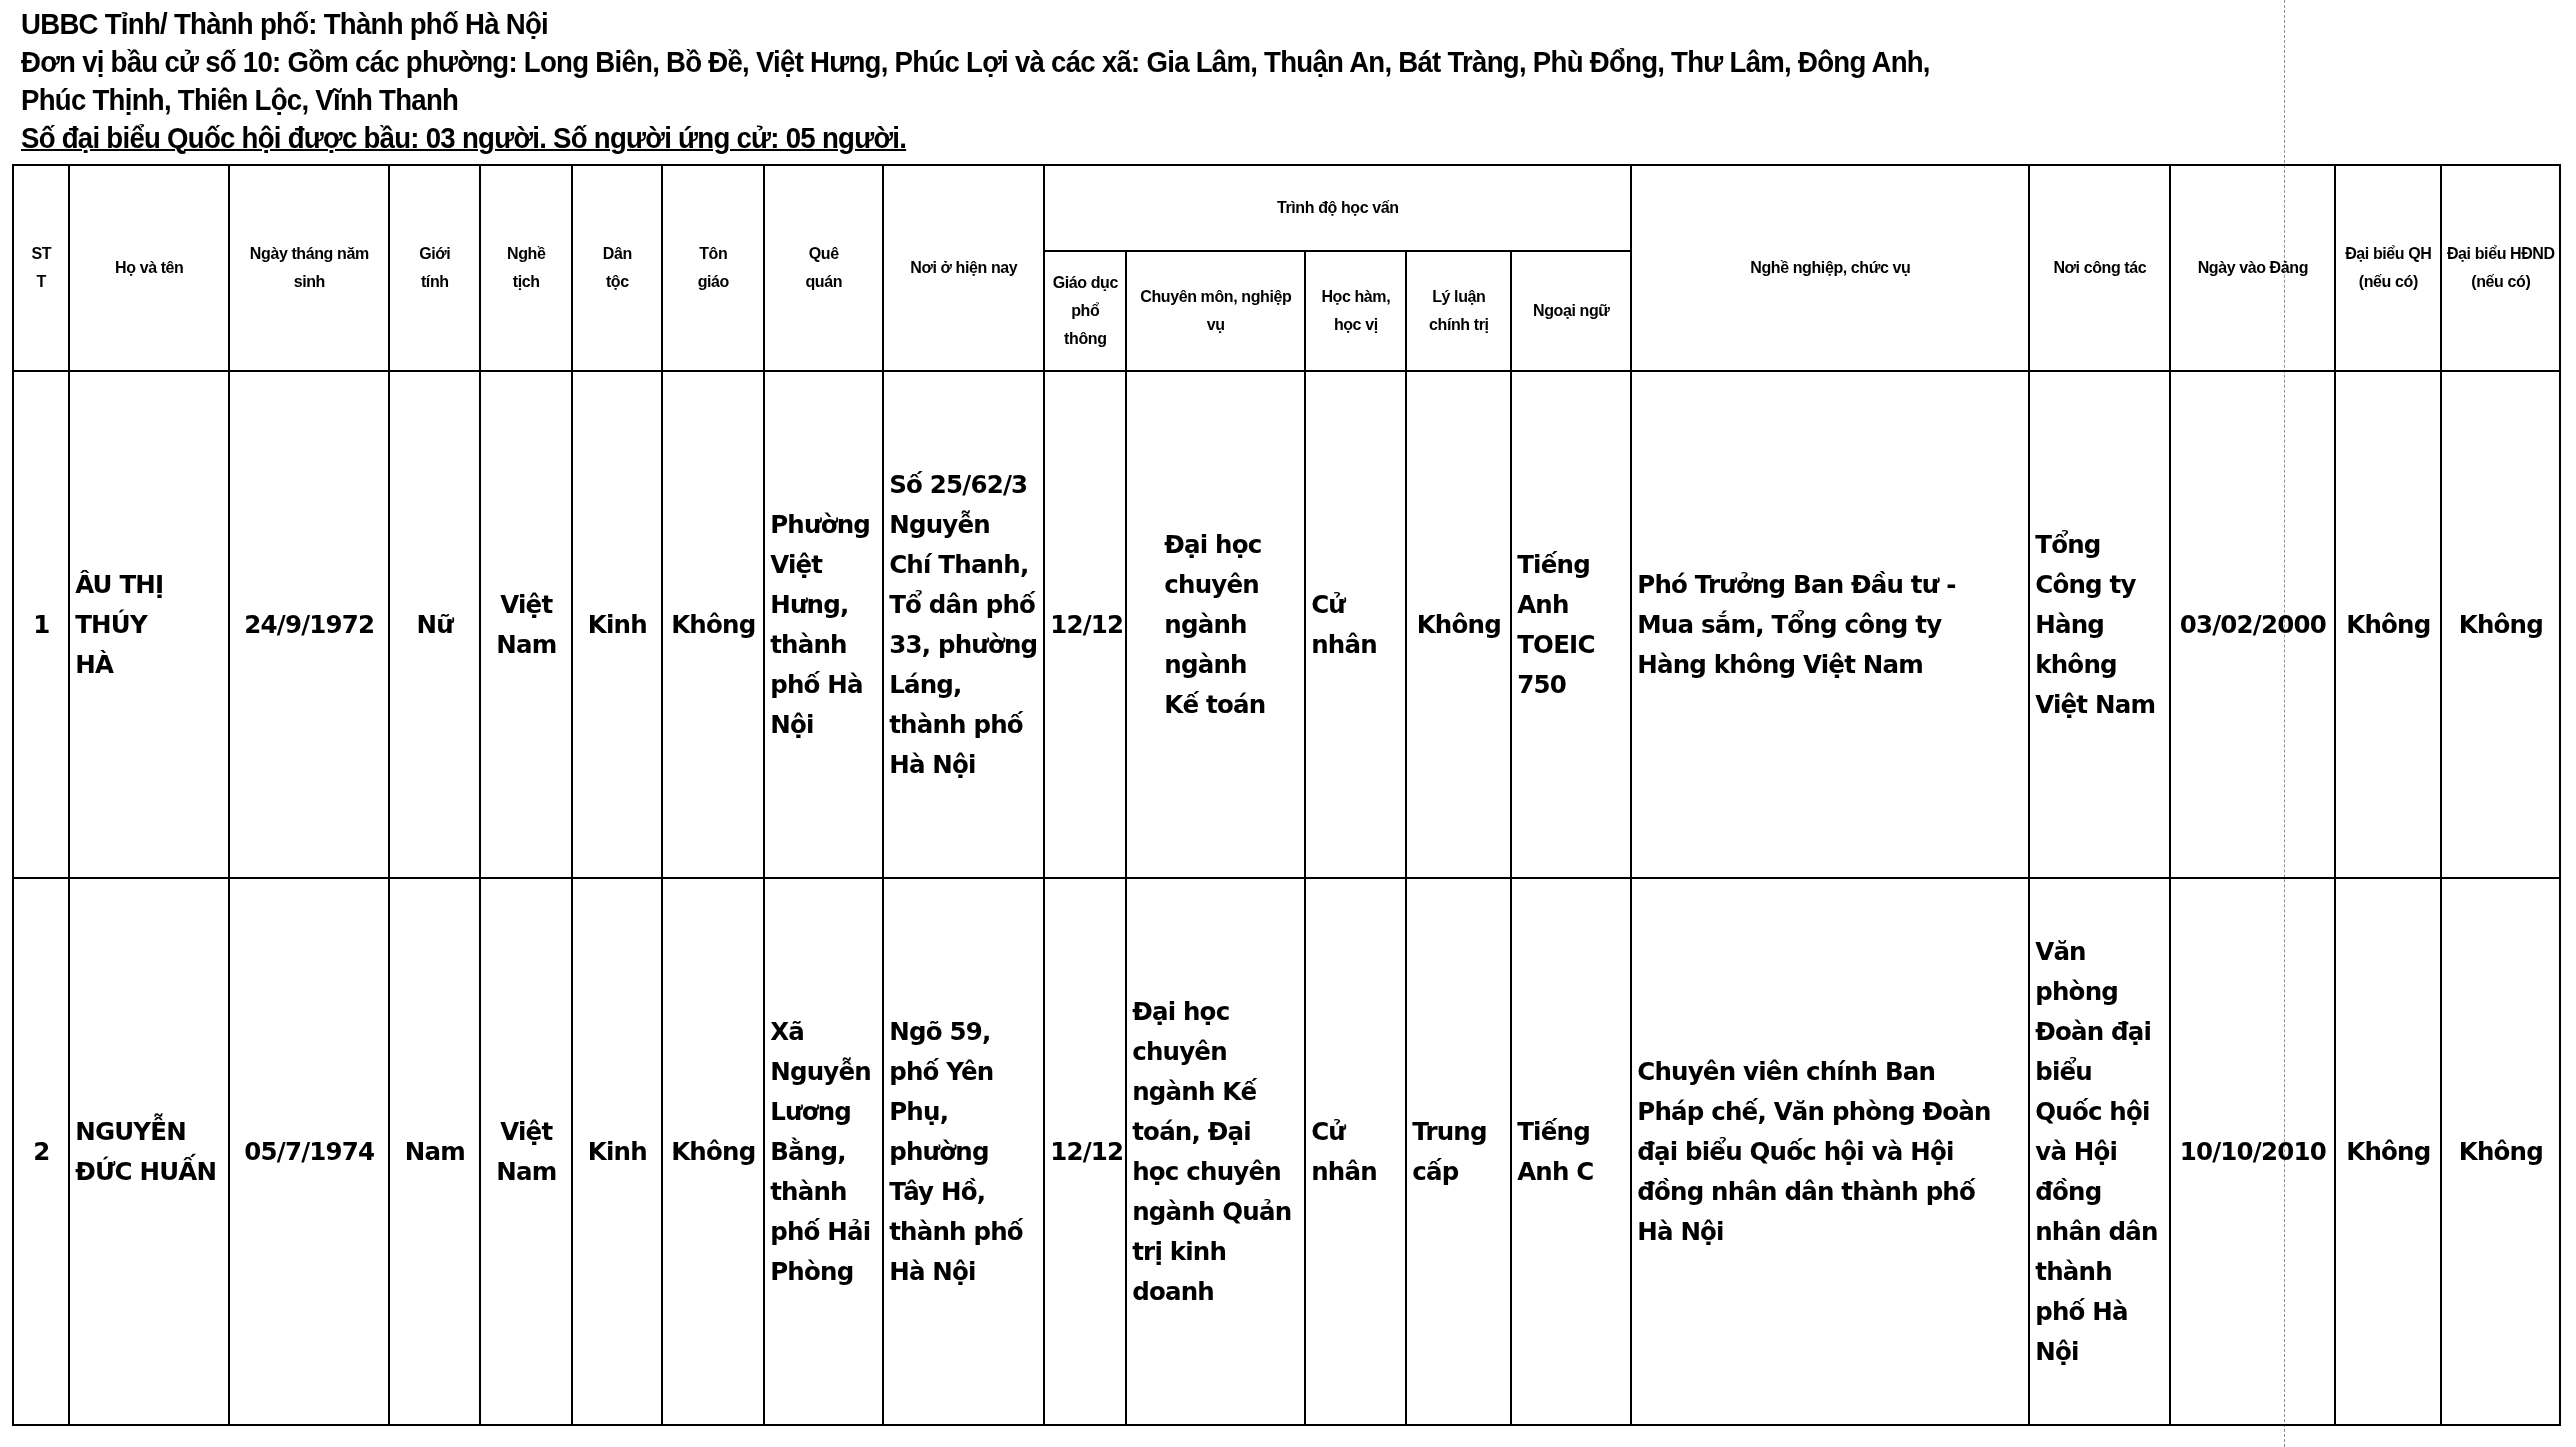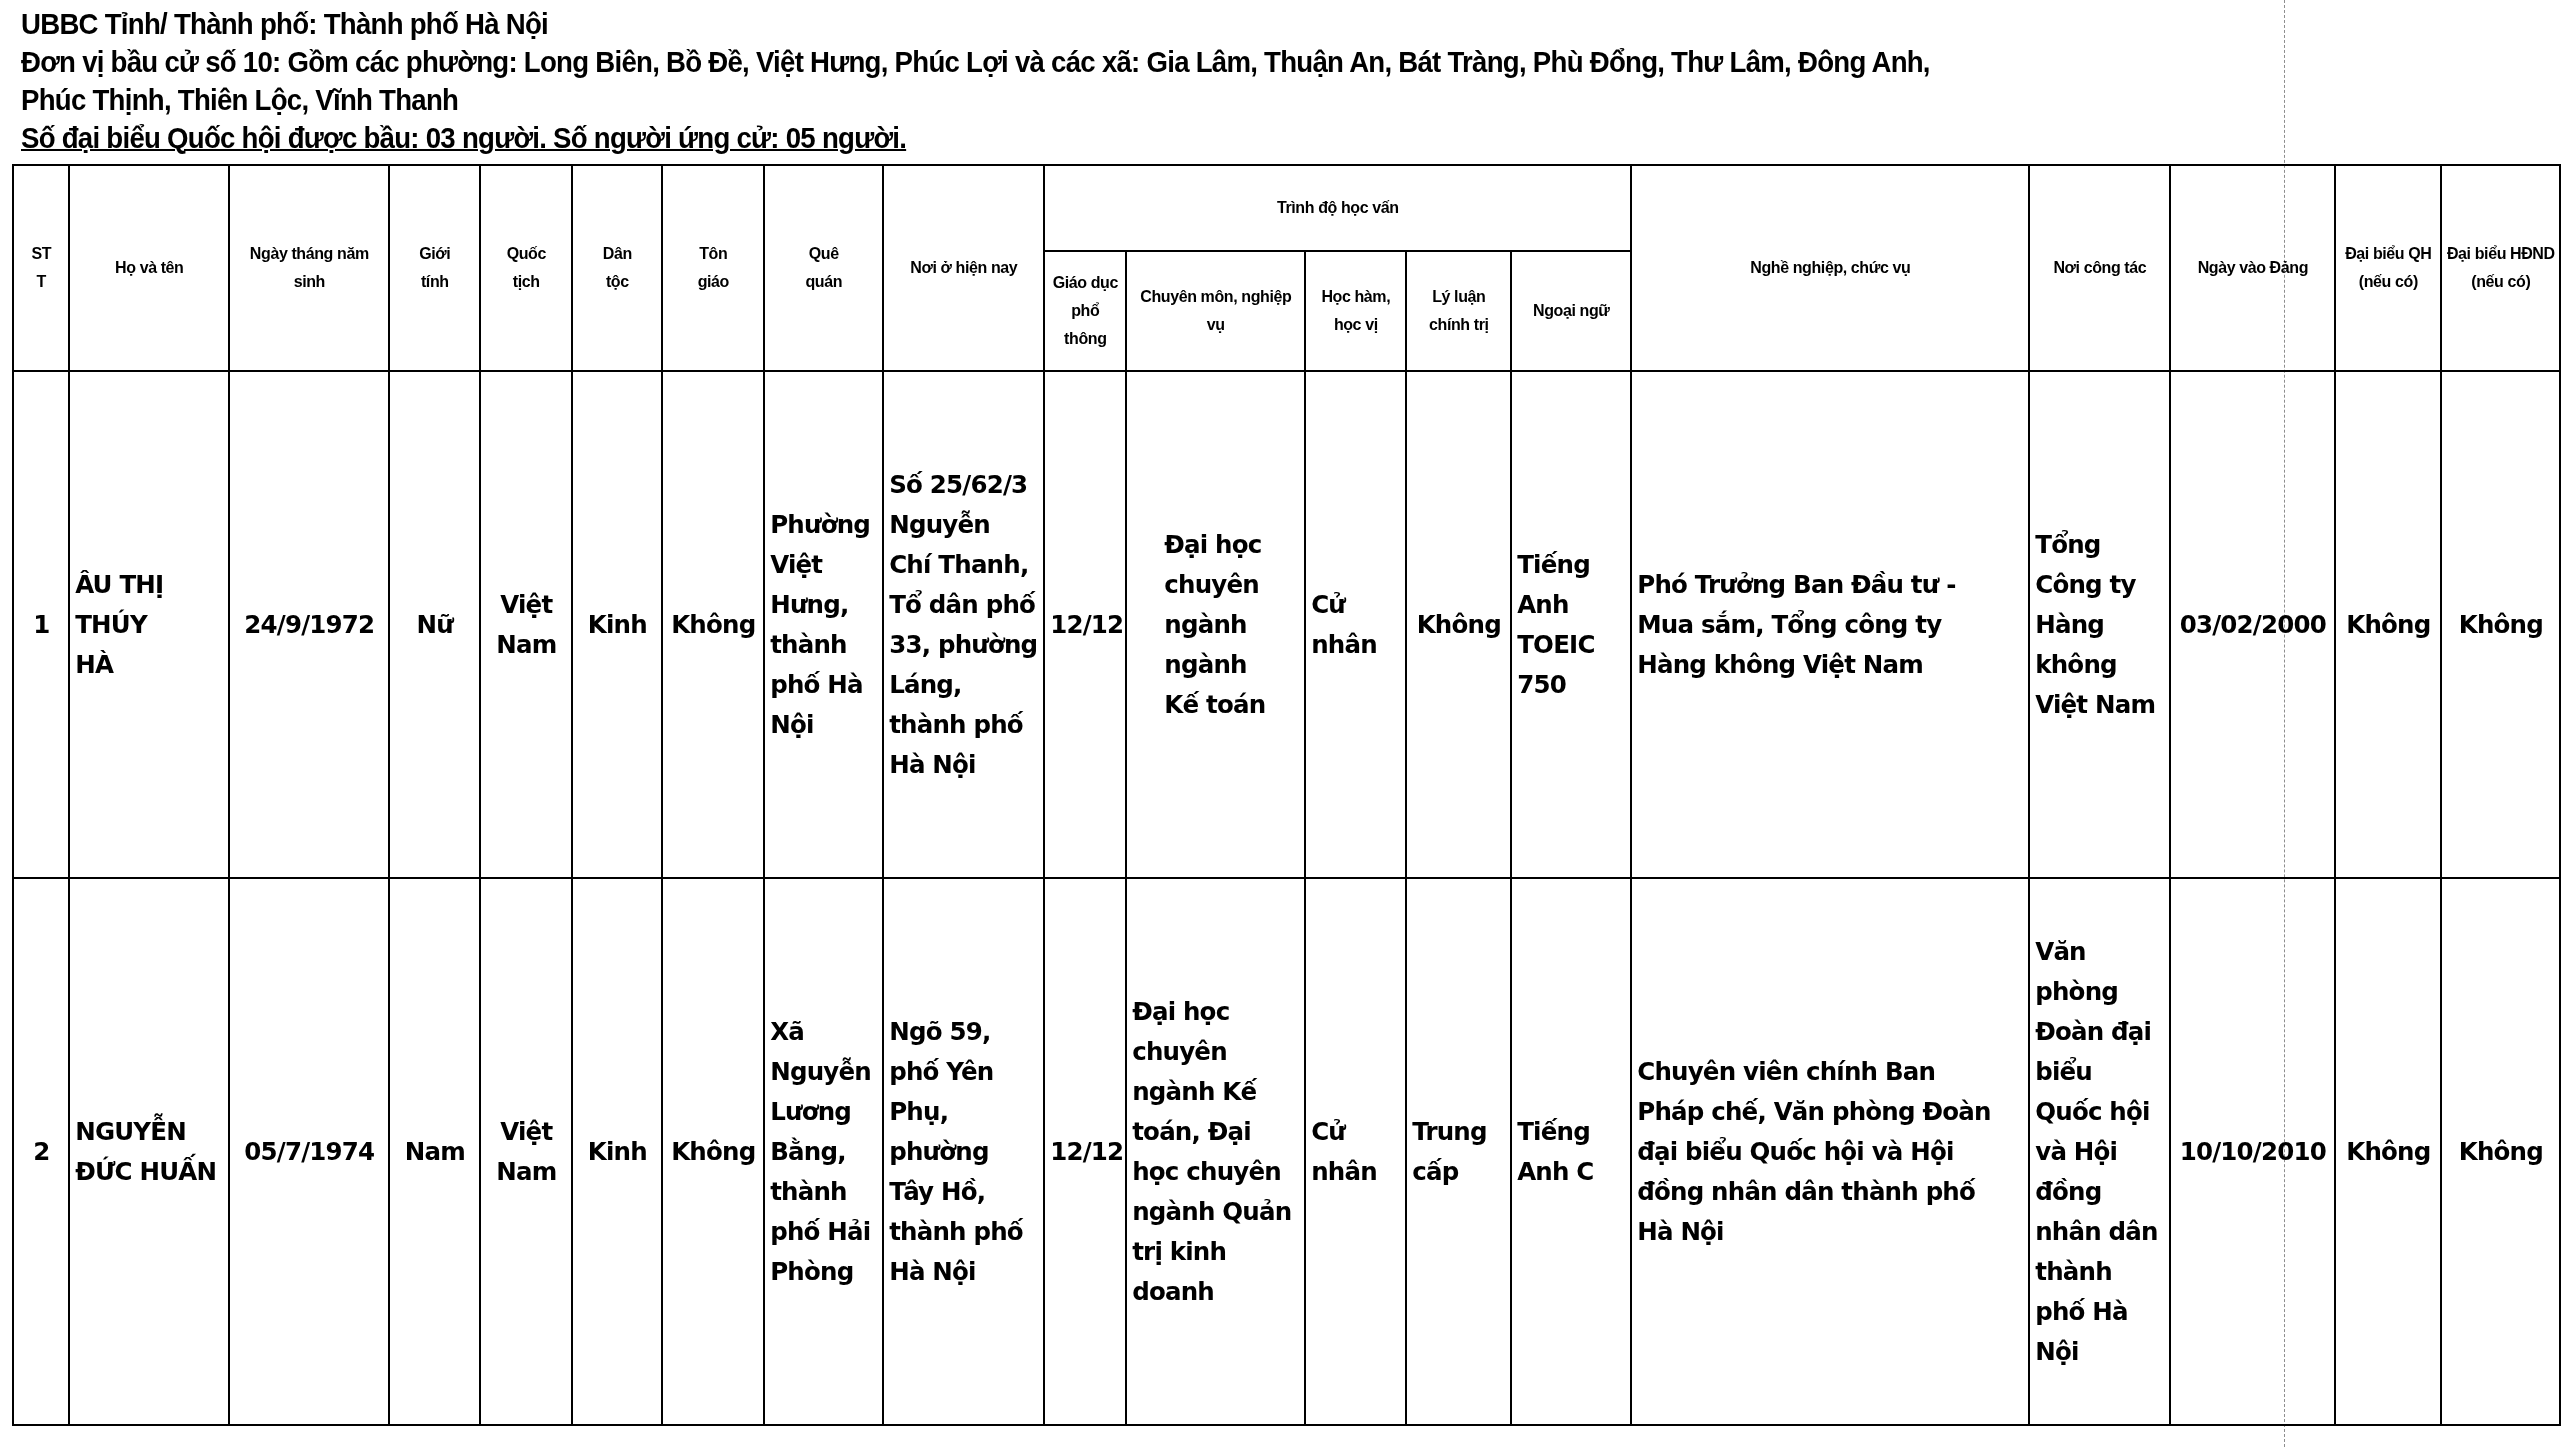--- a/index.html
+++ b/index.html
@@ -107,21 +107,21 @@
     <col style="width:165px">
     <col style="width:106px">
     <col style="width:119px">
   </colgroup>
   <thead>
     <tr class="head-top">
       <th rowspan="2" style="padding:0 11.5px;">ST T</th>
       <th rowspan="2">Họ và tên</th>
       <th rowspan="2">Ngày tháng năm sinh</th>
       <th rowspan="2" style="padding:0 14.7px;">Giới tính</th>
-      <th rowspan="2" style="padding:0 11.5px;">Quốc tịch</th>
+      <th rowspan="2" style="padding:0 11.5px;">Nghề tịch</th>
       <th rowspan="2" style="padding:0 18px;">Dân tộc</th>
       <th rowspan="2" style="padding:0 21px;margin-top:18px;">Tôn giáo</th>
       <th rowspan="2" style="padding:0 24px;text-align:center;">Quê quán</th>
       <th rowspan="2">Nơi ở hiện nay</th>
       <th colspan="5">Trình độ học vấn</th>
       <th rowspan="2">Nghề nghiệp, chức vụ</th>
       <th rowspan="2" style="padding:0 19.6px;">Nơi công tác</th>
       <th rowspan="2" style="padding:0 21px;">Ngày vào Đảng</th>
       <th rowspan="2" style="padding:0 1.6px;">Đại biểu QH (nếu có)</th>
       <th rowspan="2" style="padding:0 3.3px;">Đại biểu HĐND (nếu có)</th>

